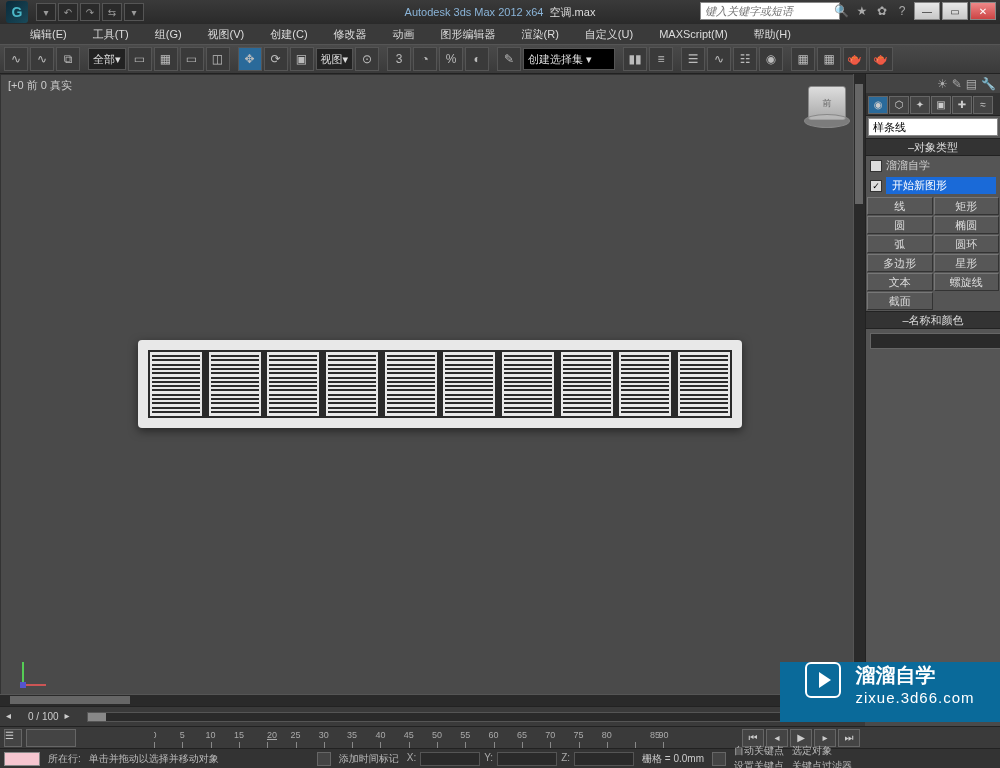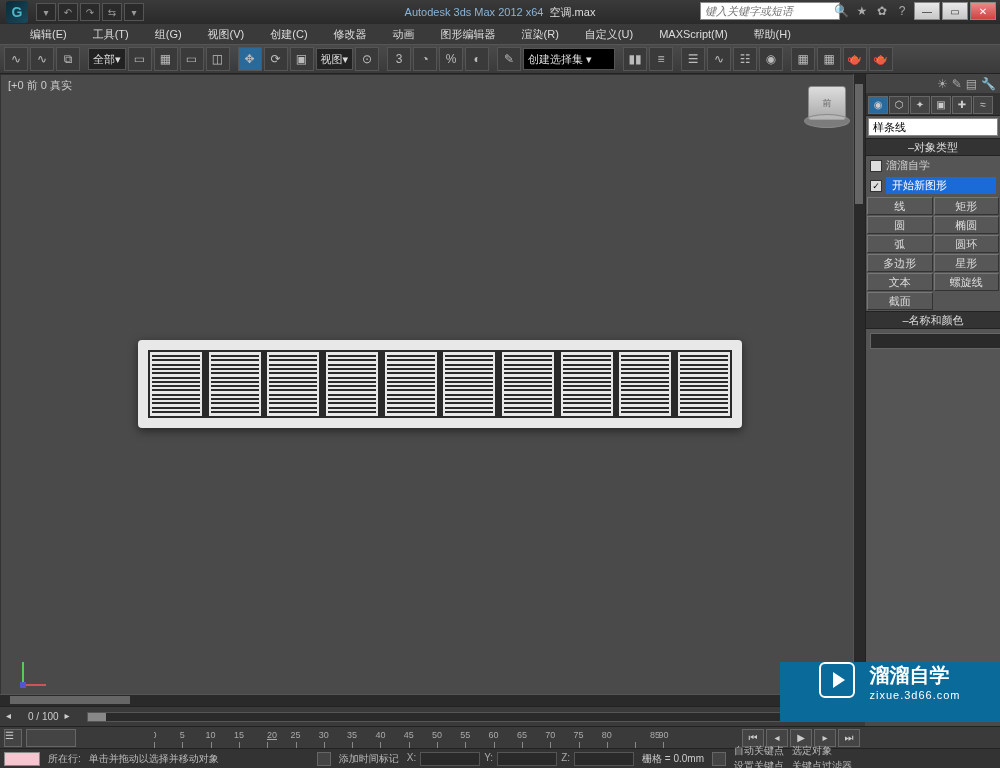--- a/index.html
+++ b/index.html
@@ -229,21 +229,21 @@
 .watermark .playicon {
   width:36px; height:36px; border:2px solid #fff; border-radius:6px;
   display:flex; align-items:center; justify-content:center;
 }
 .watermark .playicon::after {
   content:""; width:0; height:0; border-left:12px solid #fff;
   border-top:8px solid transparent; border-bottom:8px solid transparent; margin-left:3px;
 }
 .watermark .wm-text { display:flex; flex-direction:column; }
 .watermark .wm-text .big { font-size:20px; font-weight:bold; }
-.watermark .wm-text .small { font-size:11px; letter-spacing:1px; }
+.watermark .wm-text .small { font-size:15px; letter-spacing:1px; }
 
 
 .hscroll { position:absolute; left:0; right:135px; bottom:62px; height:12px; background:#2a2a2a; border-top:1px solid #555; }
 .hscroll .hthumb{ position:absolute; left:10px; top:1px; width:120px; height:8px; background:#666; }
 .vscroll { position:absolute; right:135px; top:74px; bottom:74px; width:12px; background:#2a2a2a; border-left:1px solid #555; }
 .vscroll .vthumb{ position:absolute; top:10px; left:1px; height:120px; width:8px; background:#666; }
 
 </style>
 </head>
 <body>

